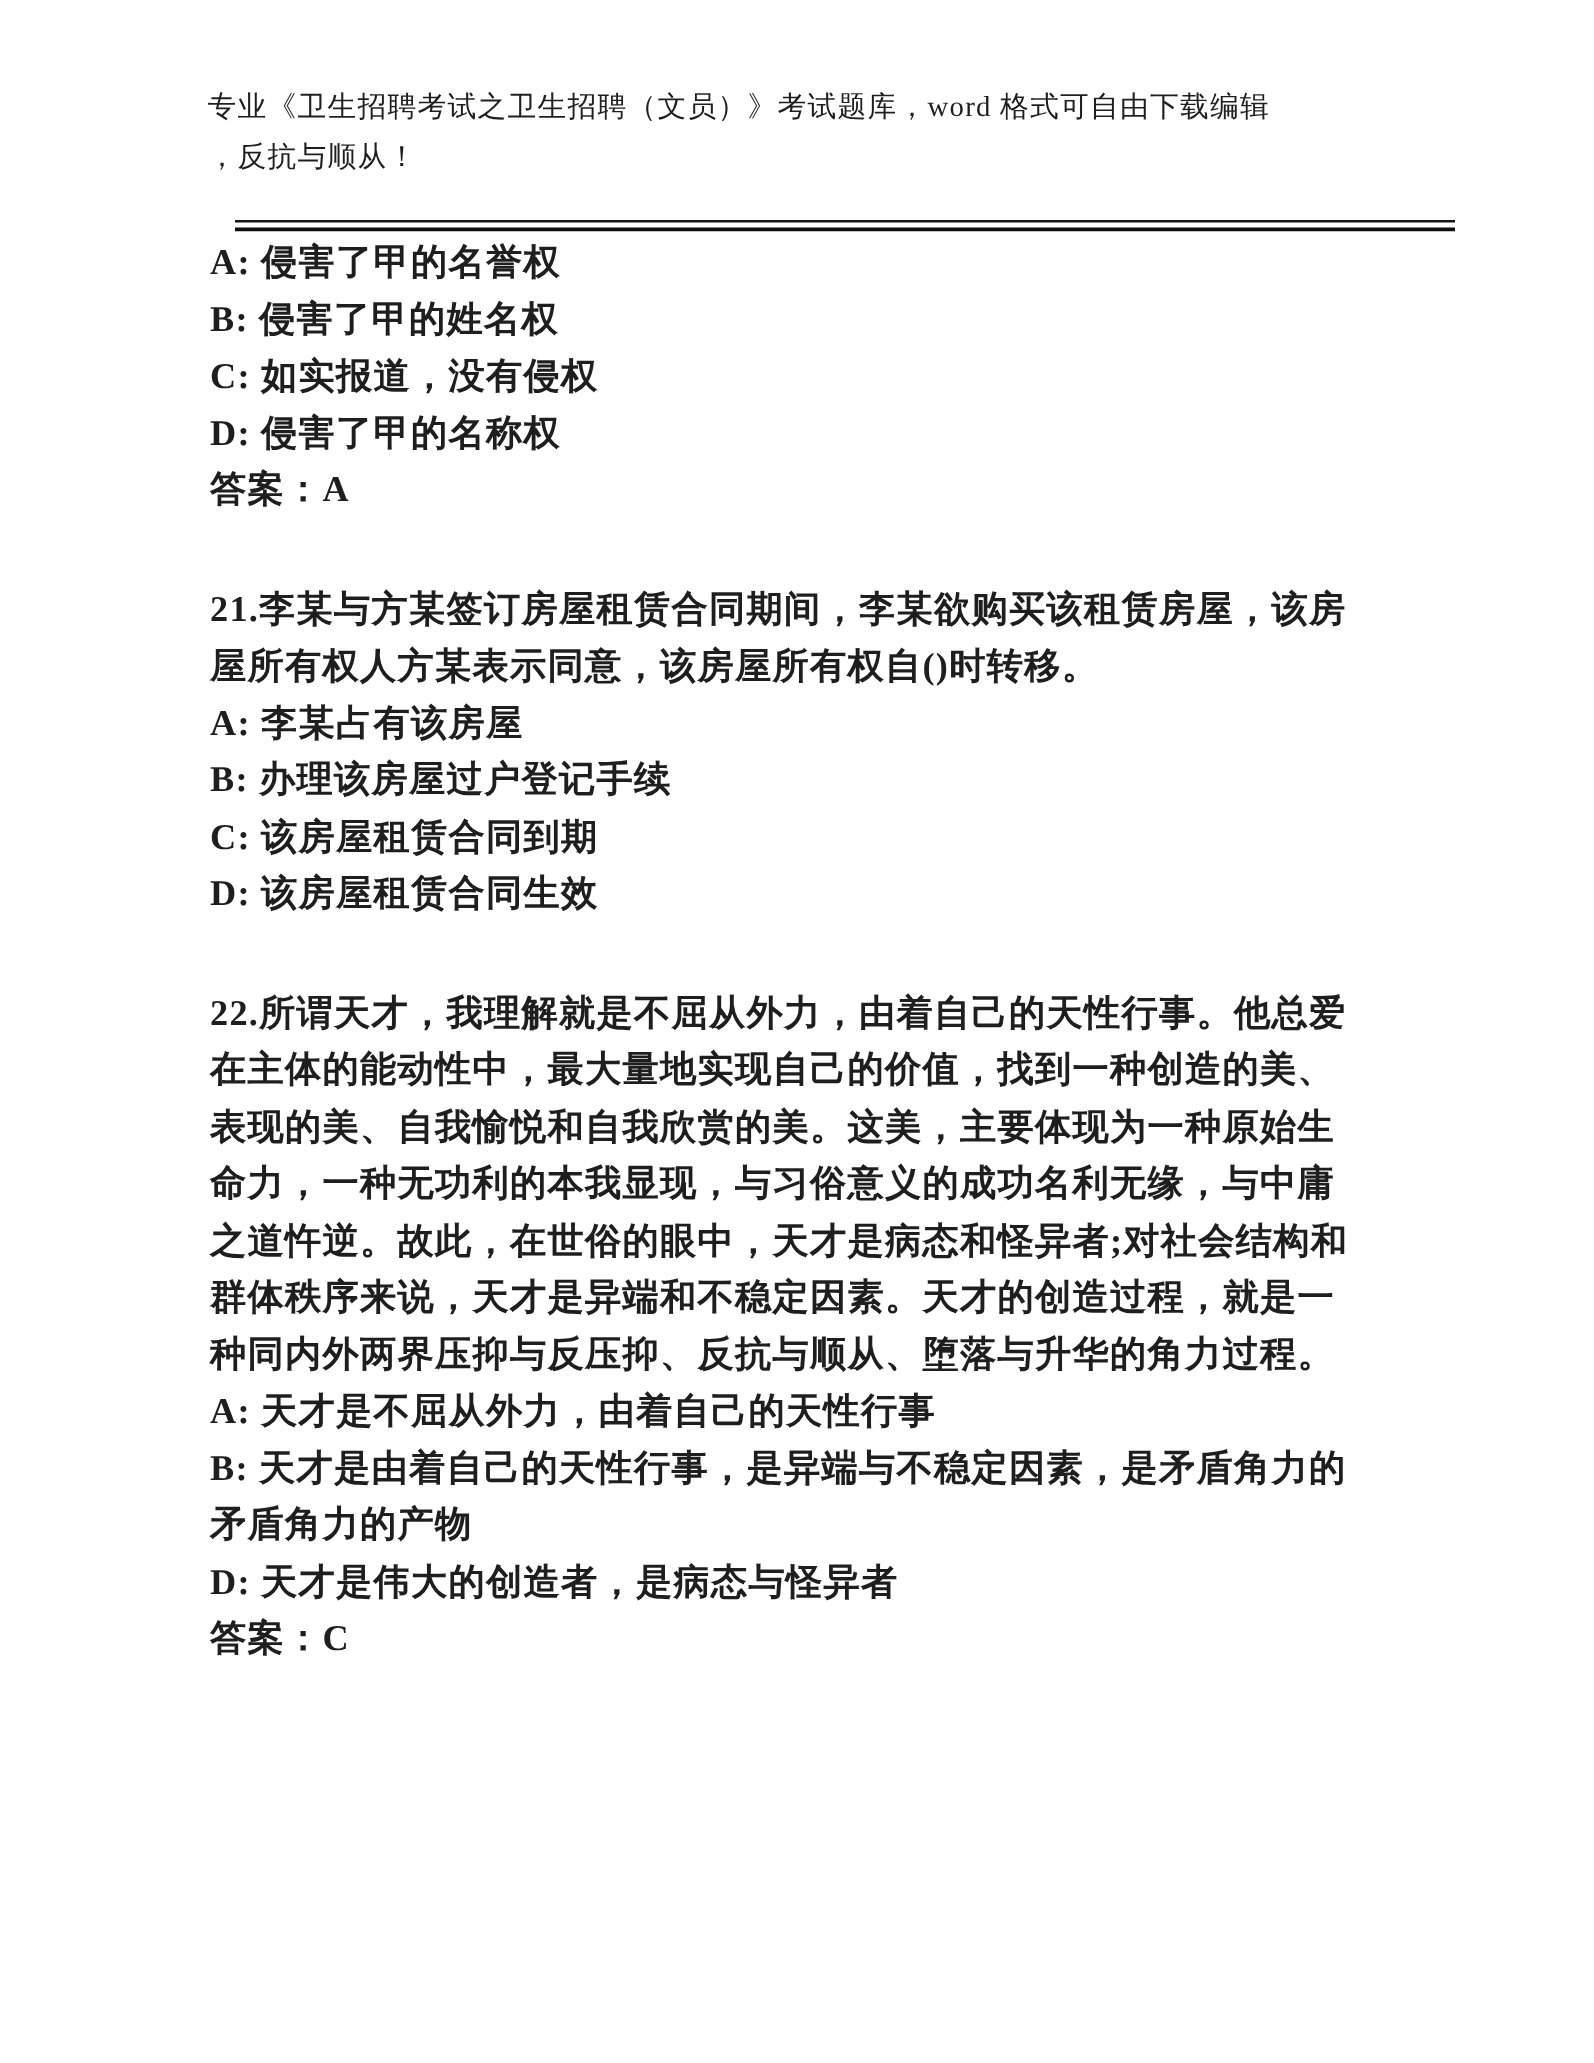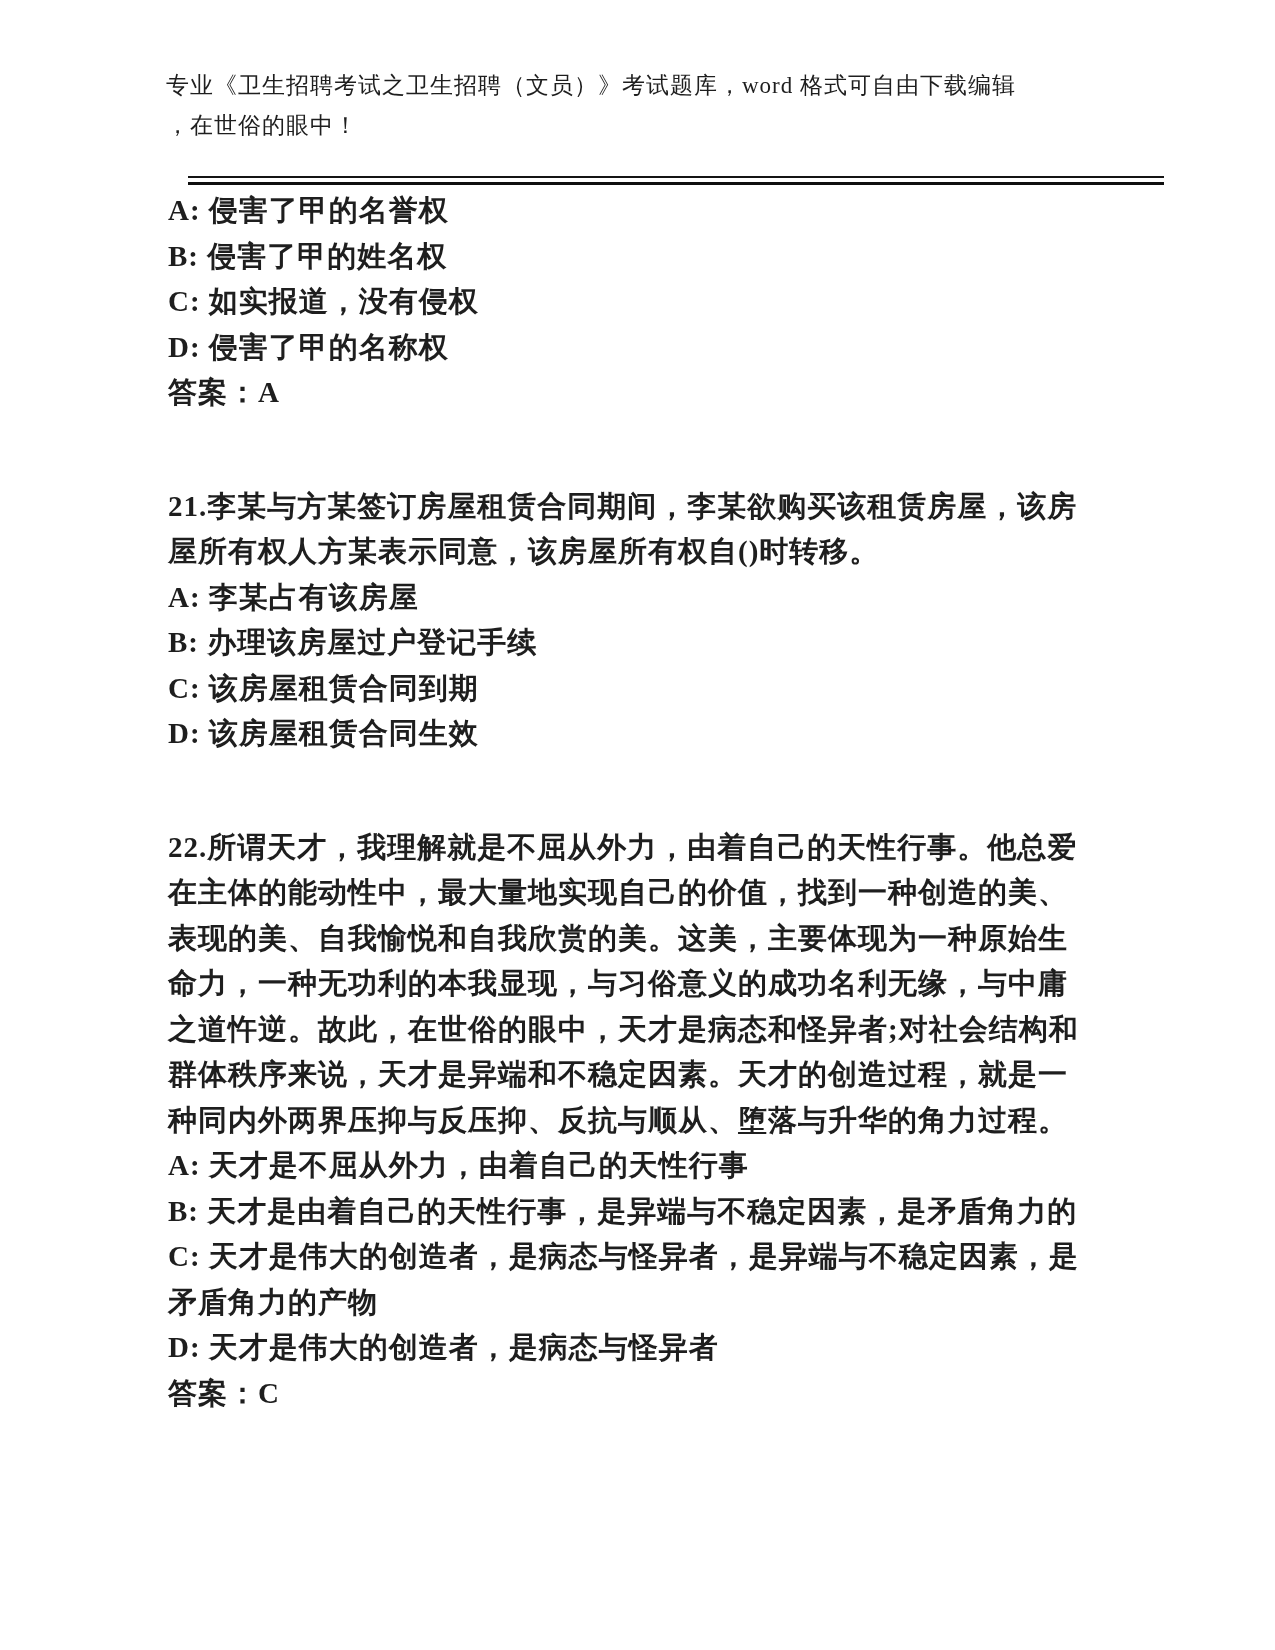--- a/index.html
+++ b/index.html
@@ -48,30 +48,30 @@
   .line {
     height: 45.5px;
     line-height: 45.5px;
     white-space: nowrap;
     font-weight: 700;
   }
   .answer-line {
     font-weight: 700;
   }
   .question-block + .question-block {
-    margin-top: 68px;
+    margin-top: 50px;
   }
 </style>
 </head>
 <body>
 
 <div class="page" style="background: rgb(255, 255, 255); color: rgb(30, 30, 30);">
   <div class="header">
       <div class="header-line">专业《卫生招聘考试之卫生招聘（文员）》考试题库，word 格式可自由下载编辑</div>
-      <div class="header-line">，在世俗的眼中！</div>
+      <div class="header-line">，反抗与顺从！</div>
     </div>
   <div class="header-rule"></div>
   <div class="body">
       <div class="question-block">
         <div class="line">A: 侵害了甲的名誉权</div>
         <div class="line">B: 侵害了甲的姓名权</div>
         <div class="line">C: 如实报道，没有侵权</div>
         <div class="line">D: 侵害了甲的名称权</div>
         <div class="line answer-line">答案：A</div>
       </div>
@@ -86,19 +86,18 @@
       <div class="question-block">
         <div class="line">22.所谓天才，我理解就是不屈从外力，由着自己的天性行事。他总爱</div>
         <div class="line">在主体的能动性中，最大量地实现自己的价值，找到一种创造的美、</div>
         <div class="line">表现的美、自我愉悦和自我欣赏的美。这美，主要体现为一种原始生</div>
         <div class="line">命力，一种无功利的本我显现，与习俗意义的成功名利无缘，与中庸</div>
         <div class="line">之道忤逆。故此，在世俗的眼中，天才是病态和怪异者;对社会结构和</div>
         <div class="line">群体秩序来说，天才是异端和不稳定因素。天才的创造过程，就是一</div>
         <div class="line">种同内外两界压抑与反压抑、反抗与顺从、堕落与升华的角力过程。</div>
         <div class="line">A: 天才是不屈从外力，由着自己的天性行事</div>
         <div class="line">B: 天才是由着自己的天性行事，是异端与不稳定因素，是矛盾角力的</div>
-        <div class="line">C: 天才是伟大的创造者，是病态与怪异者，是异端与不稳定因素，是</div>
         <div class="line">矛盾角力的产物</div>
         <div class="line">D: 天才是伟大的创造者，是病态与怪异者</div>
         <div class="line answer-line">答案：C</div>
       </div>
     </div>
 </div>
 
 </body></html>

